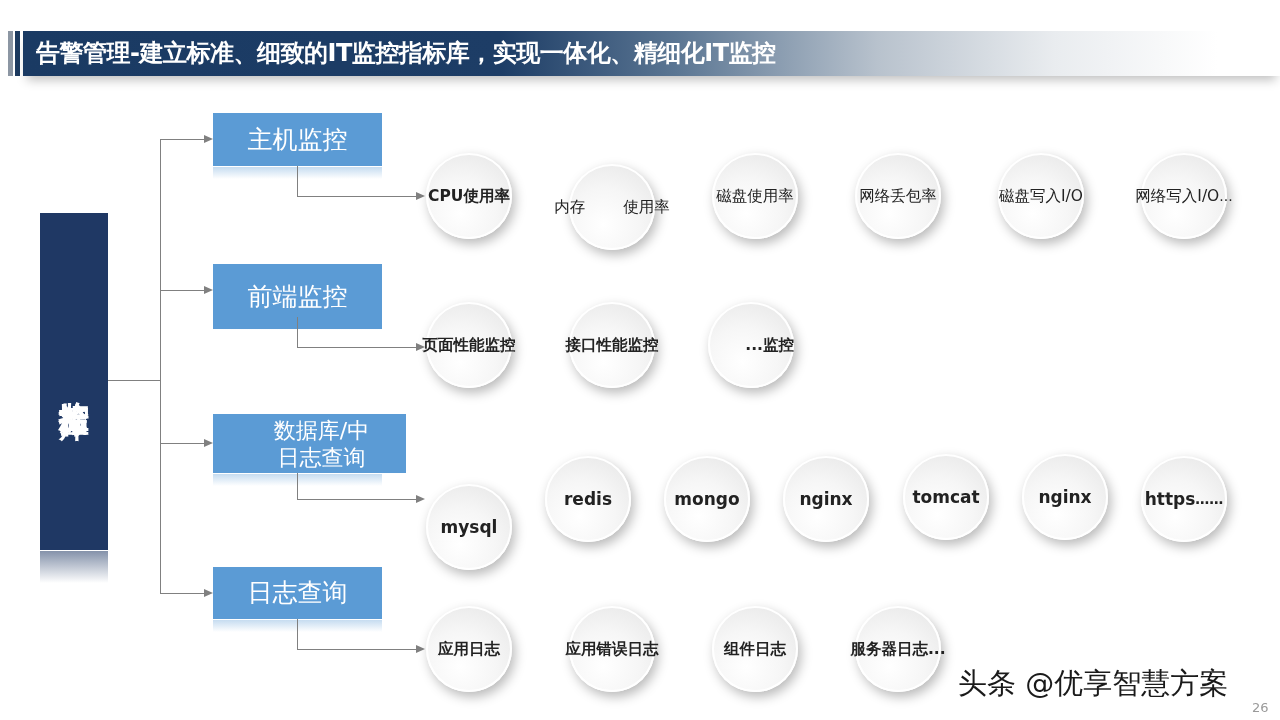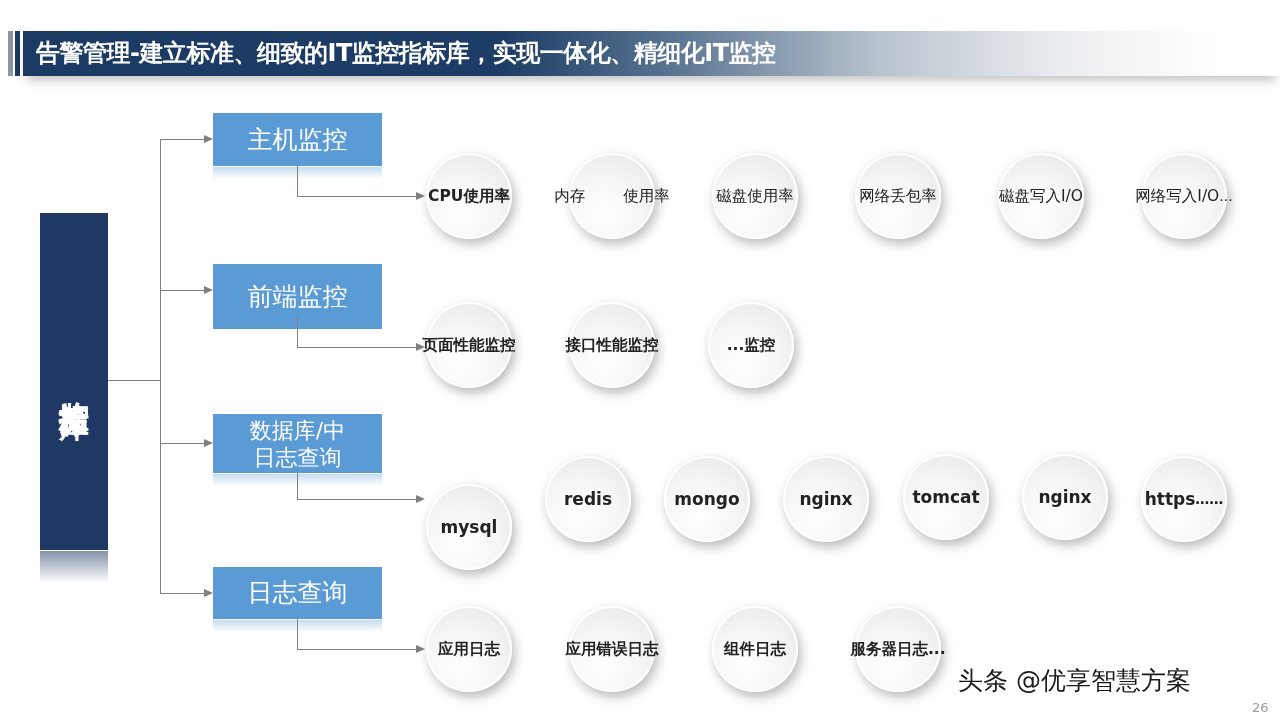--- a/index.html
+++ b/index.html
@@ -53,21 +53,21 @@
     position:absolute; width:86px; height:86px; border-radius:50%;
     background:radial-gradient(circle at 40% 70%,#ffffff 0%,#f6f6f6 45%,#e4e4e4 100%);
     box-shadow:3px 5px 12px rgba(0,0,0,0.28), inset 0 0 0 2px #ffffff;
     display:flex; flex-direction:row; align-items:center; justify-content:center;
     text-align:center; color:#222; font-weight:bold; font-size:15.5px; line-height:20px;
   }
   .circle .l { display:block; white-space:nowrap; }
   .circle.en { font-size:17px; }
   .circle .dots { font-size:14px; line-height:14px; letter-spacing:0px; }
   .watermark {
-    position:absolute; left:958px; top:664px; font-size:25px; color:#1a1a1a;
+    position:absolute; left:958px; top:664px; font-size:29px; color:#1a1a1a;
     white-space:nowrap; text-shadow:1px 1px 0 #fff,-1px -1px 0 #fff;
   }
   .page-num {
     position:absolute; left:1252px; top:700px; font-size:13px; color:#9a9a9a;
   }
 </style>
 </head>
 <body>
 
 <div class="title-bar-accent1"></div>
@@ -101,42 +101,42 @@
 <div class="arrow" style="left:416px;top:192px;"></div>
 
 <div class="cat-box" style="top:264px;height:65px;">
   <span>前端监控</span>
 </div>
 <div class="cat-reflect" style="top:318px;"></div>
 <div class="line" style="left:297px;top:317px;width:1px;height:31px;"></div>
 <div class="line" style="left:297px;top:347px;width:120px;height:1px;"></div>
 <div class="arrow" style="left:416px;top:343px;"></div>
 
-<div class="cat-box two" style="top:414px;height:59px;flex-direction:column;">
+<div class="cat-box two" style="top:414px;height:59px;flex-direction:column;padding-left:24px;">
   <span>数据库/中</span>
   <span>日志查询</span>
 </div>
 <div class="cat-reflect" style="top:474px;"></div>
 <div class="line" style="left:297px;top:473px;width:1px;height:26px;"></div>
 <div class="line" style="left:297px;top:499px;width:120px;height:1px;"></div>
 <div class="arrow" style="left:416px;top:495px;"></div>
 
 <div class="cat-box" style="top:567px;height:52px;">
   <span>日志查询</span>
 </div>
 <div class="cat-reflect" style="top:620px;"></div>
 <div class="line" style="left:297px;top:619px;width:1px;height:31px;"></div>
 <div class="line" style="left:297px;top:649px;width:120px;height:1px;"></div>
 <div class="arrow" style="left:416px;top:645px;"></div>
 
 <div class="circle" style="left:426px;top:153px;">
   <span class="l">CPU</span>
   <span class="l">使用率</span>
 </div>
-<div class="circle" style="left:569px;top:153px;font-weight:normal;gap:38px;">
+<div class="circle" style="left:569px;top:164px;font-weight:normal;gap:38px;">
   <span class="l">内存</span>
   <span class="l">使用率</span>
 </div>
 <div class="circle" style="left:712px;top:153px;font-weight:normal;">
   <span class="l">磁盘</span>
   <span class="l">使用率</span>
 </div>
 <div class="circle" style="left:855px;top:153px;font-weight:normal;">
   <span class="l">网络</span>
   <span class="l">丢包率</span>
@@ -152,21 +152,21 @@
 </div>
 
 <div class="circle" style="left:426px;top:302px;">
   <span class="l">页面性</span>
   <span class="l">能监控</span>
 </div>
 <div class="circle" style="left:569px;top:302px;">
   <span class="l">接口性</span>
   <span class="l">能监控</span>
 </div>
-<div class="circle" style="left:708px;top:302px;">
+<div class="circle" style="left:708px;top:302px;justify-content:flex-end;">
   <span class="l">...监控</span>
 </div>
 
 <div class="circle en" style="left:426px;top:484px;">
   <span class="l">mysql</span>
 </div>
 <div class="circle en" style="left:545px;top:456px;">
   <span class="l">redis</span>
 </div>
 <div class="circle en" style="left:664px;top:456px;">

